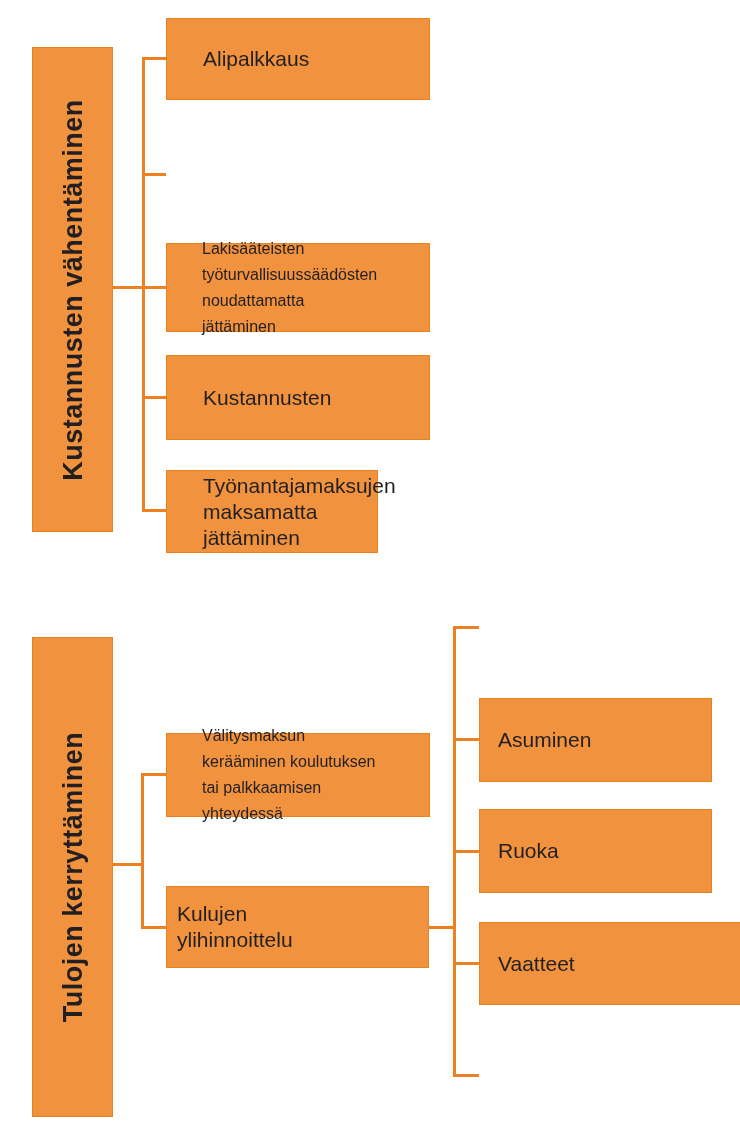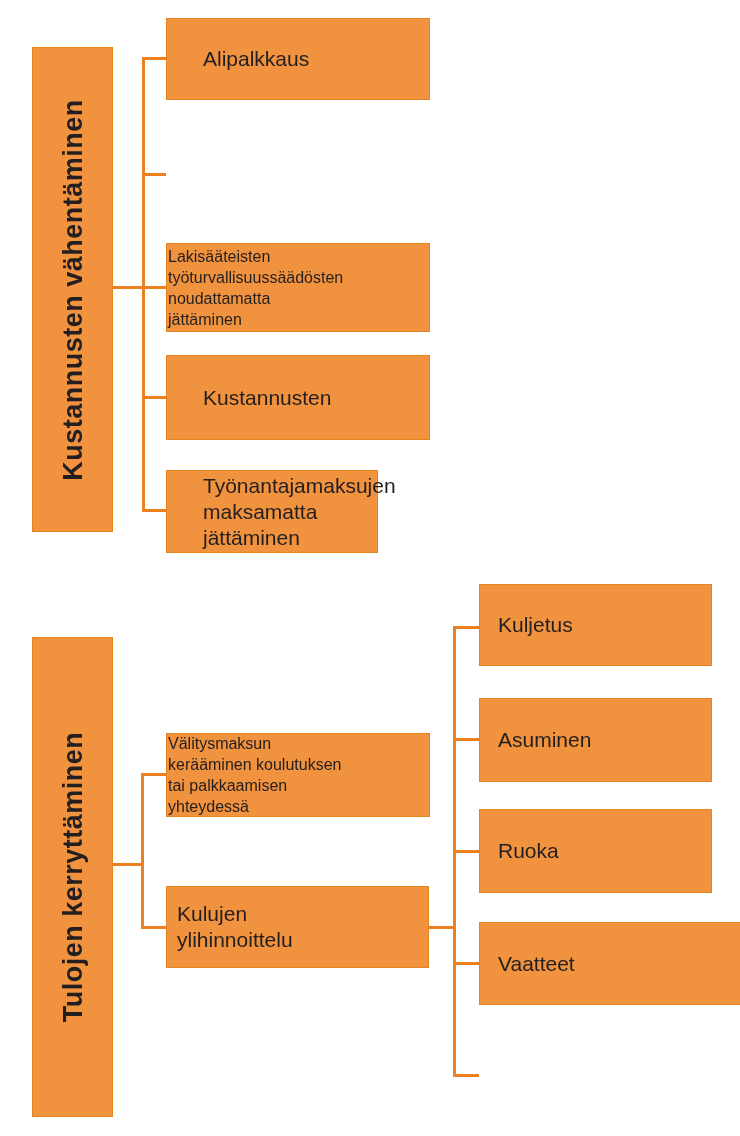--- a/index.html
+++ b/index.html
@@ -42,21 +42,21 @@
     display:flex;
     align-items:center;
   }
   .box span{
     display:block;
     white-space:pre-line;
     font-weight:500;
     color:var(--text);
   }
   .box-lg span{font-size:21px;line-height:26px;padding-left:36px;}
-  .box-sm span{font-size:16px;line-height:21px;padding-left:1px;}
+  .box-sm span{font-size:16px;line-height:26px;padding-left:1px;margin-left:34px;}
   .box-right span{padding-left:18px;}
   .box-kulujen span{padding-left:10px;}
   .cl{
     position:absolute;
     background:var(--line);
   }
   .hl{height:3px;}
   .vl{width:3px;}
 </style>
 </head>
@@ -114,23 +114,20 @@
   </div>
 
   <div class="cl hl" style="left:429px;top:926px;width:27px"></div>
   <div class="cl vl" style="left:453px;top:626px;height:451px"></div>
   <div class="cl hl" style="left:453px;top:626px;width:26px"></div>
   <div class="cl hl" style="left:453px;top:738px;width:26px"></div>
   <div class="cl hl" style="left:453px;top:850px;width:26px"></div>
   <div class="cl hl" style="left:453px;top:962px;width:26px"></div>
   <div class="cl hl" style="left:453px;top:1074px;width:26px"></div>
 
-  <div class="box box-lg box-right" style="left:479px;top:584px;width:233px;height:82px">
-    <span>Kuljetus</span>
-  </div>
   <div class="box box-lg box-right" style="left:479px;top:698px;width:233px;height:84px">
     <span>Asuminen</span>
   </div>
   <div class="box box-lg box-right" style="left:479px;top:809px;width:233px;height:84px">
     <span>Ruoka</span>
   </div>
   <div class="box box-lg box-right" style="left:479px;top:922px;width:275px;height:83px">
     <span>Vaatteet</span>
   </div>
 

